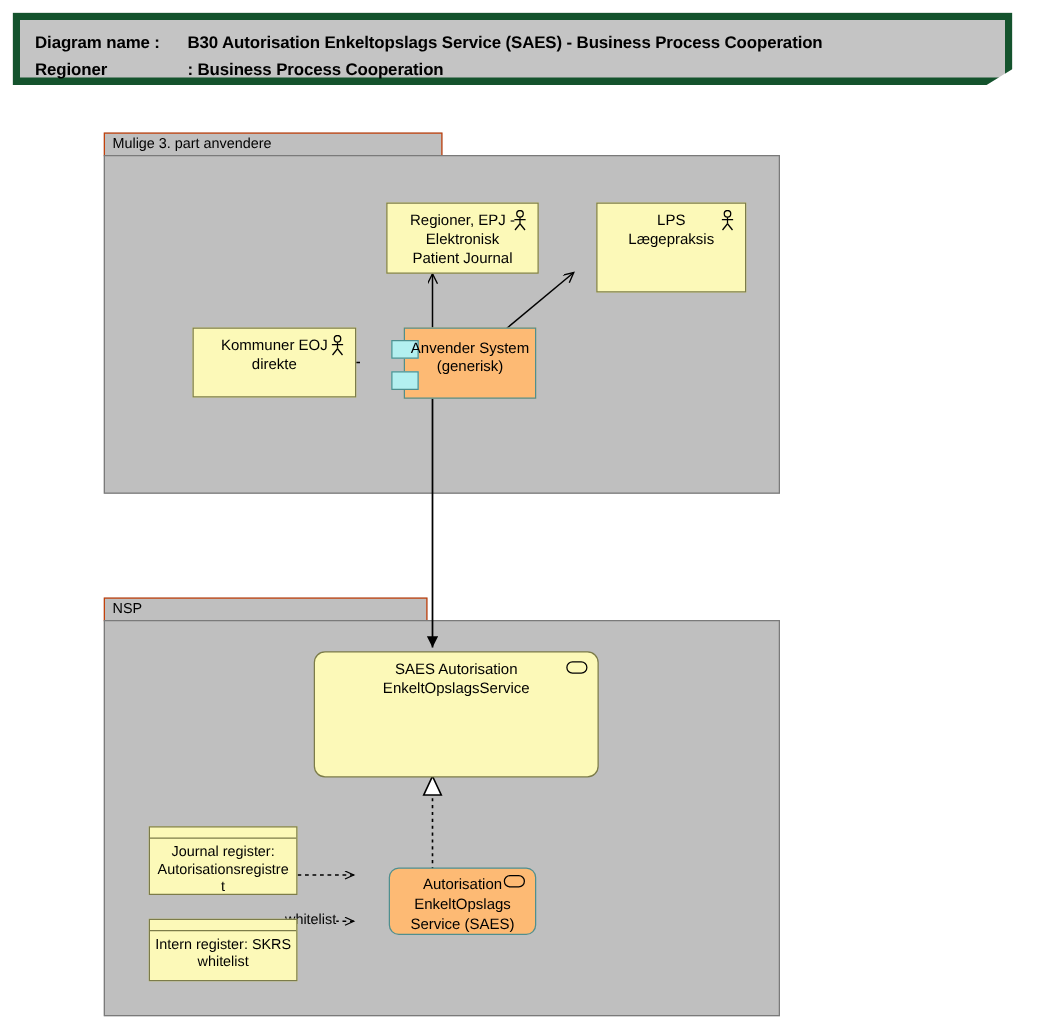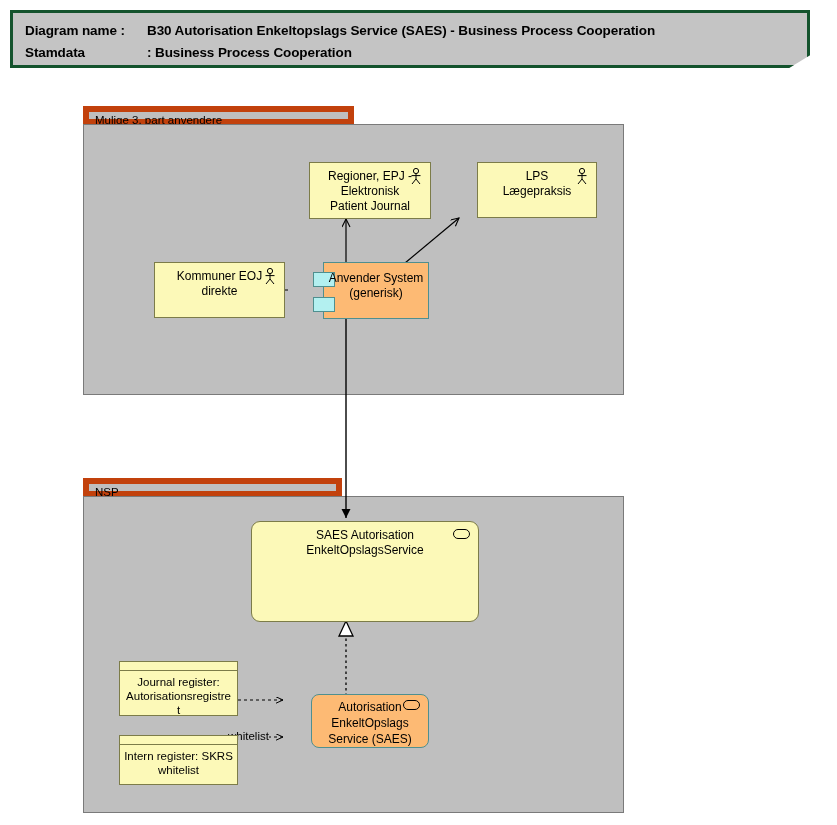--- a/index.html
+++ b/index.html
@@ -23,21 +23,21 @@
   }
 
   
   .title-banner {
     position: absolute;
     left: 10px;
     top: 10px;
     width: 800px;
     height: 58px;
     background: #c4c4c4;
-    border: 3px solid #14532d;
+    border: 6px solid #14532d;
     box-sizing: border-box;
     -webkit-clip-path: polygon(0 0, 100% 0, 100% 78%, 97.4% 100%, 0 100%);
     clip-path: polygon(0 0, 100% 0, 100% 78%, 97.4% 100%, 0 100%);
   }
   .title-line {
     position: absolute;
     left: 12px;
     font-weight: bold;
     font-size: 13.5px;
     color: #000000;
@@ -53,21 +53,21 @@
   .group {
     position: absolute;
     box-sizing: border-box;
   }
   .group-tab {
     position: absolute;
     left: 0;
     top: 0;
     height: 19px;
     background: #bfbfbf;
-    border: 6px solid #c2410c;
+    border: 1px solid #c2410c;
     box-sizing: border-box;
   }
   .group-tab-label {
     position: absolute;
     left: 6px;
     top: 2px;
     font-size: 11.5px;
     color: #000000;
     white-space: nowrap;
   }
@@ -175,21 +175,21 @@
     white-space: nowrap;
   }
 </style>
 </head>
 <body>
 
 <div id="canvas">
 
   <div class="title-banner">
     <div class="title-line l1"><span class="title-label w1">Diagram name :</span><span>B30 Autorisation Enkeltopslags Service (SAES) - Business Process Cooperation</span></div>
-    <div class="title-line l2"><span class="title-label w1">Stamdata</span><span>: Business Process Cooperation</span></div>
+    <div class="title-line l2"><span class="title-label w1">Regioner</span><span>: Business Process Cooperation</span></div>
   </div>
 
   <div class="group" style="left:83px; top:106px; width:541px; height:289px;">
     <div class="group-tab" style="width:271px;">
       <span class="group-tab-label">Mulige 3. part anvendere</span>
     </div>
     <div class="group-body" style="top:18px; width:541px; height:271px;"></div>
   </div>
 
   <div class="group" style="left:83px; top:478px; width:541px; height:335px;">
@@ -257,21 +257,21 @@
       <line x1="6" y1="5.8" x2="6" y2="11" stroke="#000" stroke-width="1"></line>
       <line x1="1.5" y1="7.6" x2="10.5" y2="7.6" stroke="#000" stroke-width="1"></line>
       <line x1="6" y1="11" x2="2" y2="16" stroke="#000" stroke-width="1"></line>
       <line x1="6" y1="11" x2="10" y2="16" stroke="#000" stroke-width="1"></line>
     </svg>
     <div class="label">Regioner, EPJ -
 Elektronisk
 Patient Journal</div>
   </div>
 
-  <div class="node node-business" style="left:453px; top:162px; width:120px; height:56px;">
+  <div class="node node-business" style="left:453px; top:162px; width:120px; height:72px;">
     <svg class="actor-icon" viewBox="0 0 12 17">
       <circle cx="6" cy="3" r="2.6" fill="none" stroke="#000" stroke-width="1"></circle>
       <line x1="6" y1="5.8" x2="6" y2="11" stroke="#000" stroke-width="1"></line>
       <line x1="1.5" y1="7.6" x2="10.5" y2="7.6" stroke="#000" stroke-width="1"></line>
       <line x1="6" y1="11" x2="2" y2="16" stroke="#000" stroke-width="1"></line>
       <line x1="6" y1="11" x2="10" y2="16" stroke="#000" stroke-width="1"></line>
     </svg>
     <div class="label">LPS
 Lægepraksis</div>
   </div>

